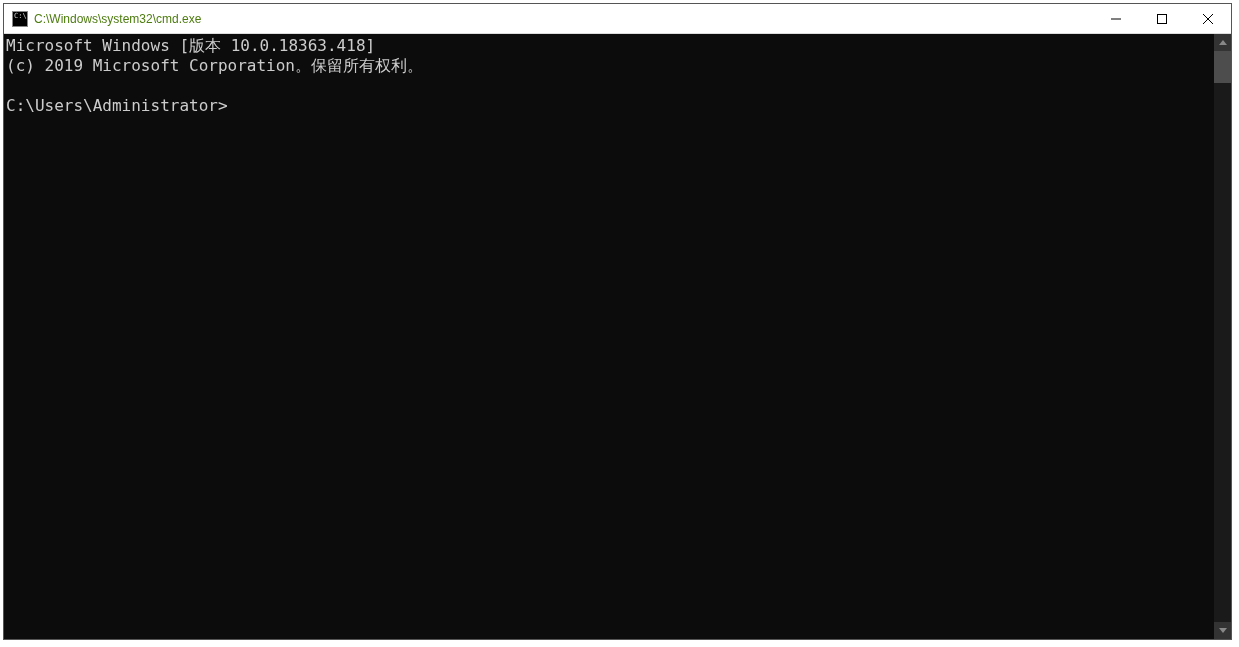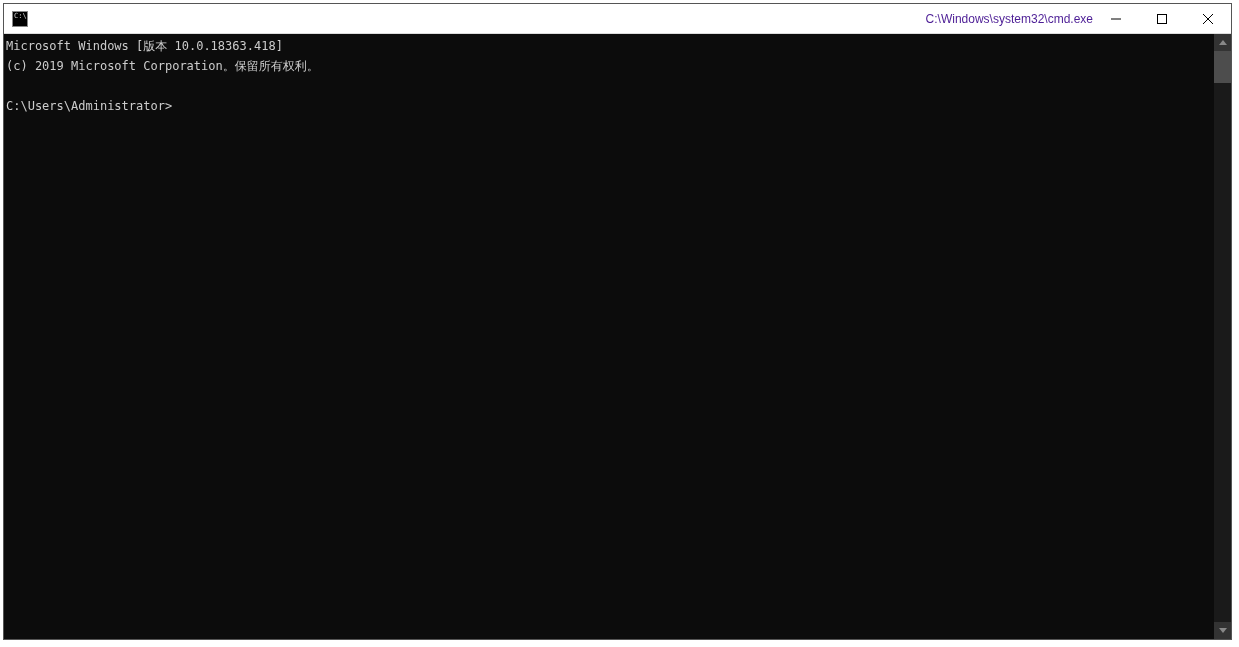--- a/index.html
+++ b/index.html
@@ -44,23 +44,22 @@
       color: #ccc;
       font-size: 7px;
       font-family: monospace;
       position: absolute;
       top: 1px;
       left: 1px;
       line-height: 7px;
     }
     .titlebar-title {
       font-size: 12px;
-      color: #4c1d95;
+      color: #4d7c0f;
       flex: 1;
-      text-align: right;
     }
     .window-controls {
       display: flex;
       height: 100%;
     }
     .win-btn {
       width: 46px;
       height: 30px;
       display: flex;
       align-items: center;
@@ -77,21 +76,21 @@
       position: relative;
       height: calc(100% - 30px);
       background: #0c0c0c;
       display: flex;
     }
     .terminal {
       flex: 1;
       background: #0c0c0c;
       color: #cccccc;
       font-family: "NSimSun", "SimSun", "Consolas", monospace;
-      font-size: 12px;
+      font-size: 16px;
       line-height: 20px;
       padding: 2px 0 0 2px;
       white-space: pre;
       overflow: hidden;
     }
     .scrollbar {
       width: 17px;
       background: #1a1a1a;
       position: relative;
     }

